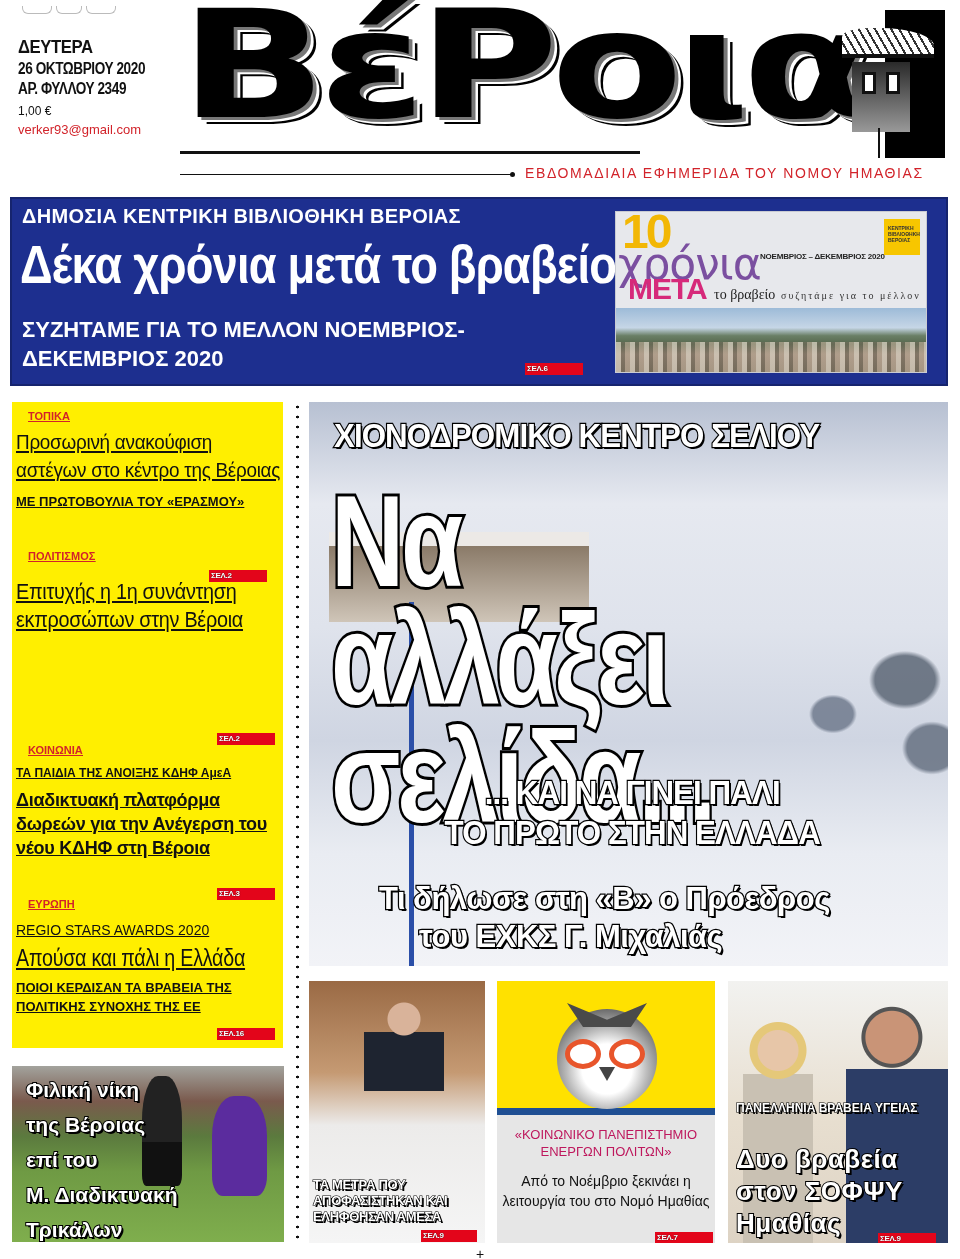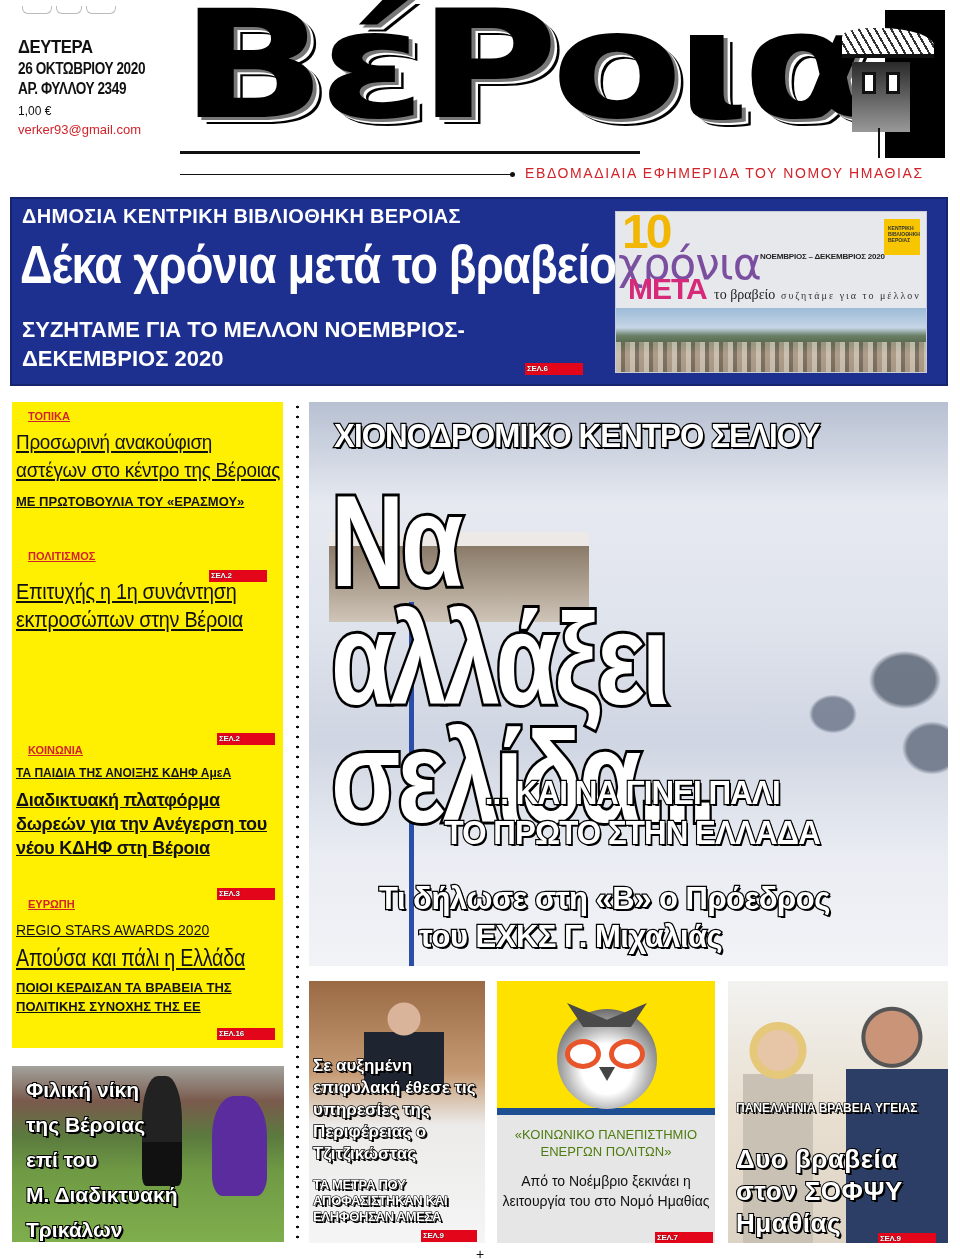--- a/index.html
+++ b/index.html
@@ -102,21 +102,21 @@
   .tzitz .title { position: absolute; left: 4px; top: 74px; font-size: 17px; line-height: 22px; -webkit-text-stroke: 1.5px #000; }
   .tzitz .sub { position: absolute; left: 4px; top: 196px; font-size: 13px; line-height: 16px; -webkit-text-stroke: 1.2px #000; letter-spacing: -0.3px; }
   .tzitz .page-tag { position: absolute; left: 112px; top: 249px; }
 
   .owl-card { left: 497px; top: 981px; width: 218px; height: 262px; background: #e6e6e6; }
   .owl-area { position: absolute; left: 0; top: 0; width: 218px; height: 134px; background: #ffe100; border-bottom: 7px solid #1f4f93; }
   .owl-body { position: absolute; left: 60px; top: 28px; width: 100px; height: 100px; border-radius: 50%; background: radial-gradient(circle at 50% 60%, #fff 0 25px, #bcbcbc 40px, #6b6b6b 60px); }
   .owl-tuft { position: absolute; left: 70px; top: 22px; width: 80px; height: 24px; background: #4a4a4a; clip-path: polygon(0 0, 50% 70%, 100% 0, 80% 100%, 20% 100%); }
   .owl-glass { position: absolute; top: 58px; width: 36px; height: 30px; border: 5px solid #e8552b; border-radius: 50%; background: #fff; }
   .owl-beak { position: absolute; left: 102px; top: 86px; width: 16px; height: 14px; background: #444; clip-path: polygon(0 0, 100% 0, 50% 100%); }
-  .owl-kicker { position: absolute; left: 0; top: 145px; width: 218px; text-align: center; font-size: 13px; line-height: 17px; color: #4d7c0f; }
+  .owl-kicker { position: absolute; left: 0; top: 145px; width: 218px; text-align: center; font-size: 13px; line-height: 17px; color: #be185d; }
   .owl-text { position: absolute; left: 0; top: 190px; width: 218px; text-align: center; font-size: 14px; line-height: 20px; color: #111; }
   .owl-card .page-tag { position: absolute; left: 158px; top: 251px; }
 
   .health { left: 728px; top: 981px; width: 220px; height: 262px; background: linear-gradient(180deg,#f2f2f0 0%,#e8dfd0 50%,#ddd3c4 100%); }
   .health .woman { position: absolute; left: 15px; top: 35px; width: 70px; height: 230px; background: radial-gradient(circle at 50% 15%, #e7c6a8 0 20px, #e5c879 21px 28px, transparent 29px), linear-gradient(180deg,transparent 25%, #c9c1b3 25%); }
   .health .man { position: absolute; left: 118px; top: 20px; width: 102px; height: 242px; background: radial-gradient(circle at 45% 15%, #c99477 0 26px, #555 27px 30px, transparent 31px), linear-gradient(180deg,transparent 28%, #2c3d66 28%); }
   .health .kicker { position: absolute; left: 8px; top: 120px; font-size: 12px; -webkit-text-stroke: 1.2px #000; white-space: nowrap; }
   .health .title { position: absolute; left: 8px; top: 162px; font-size: 26px; line-height: 32px; -webkit-text-stroke: 2px #000; letter-spacing: 0.5px; }
   .health .page-tag { position: absolute; left: 150px; top: 252px; }
 
@@ -240,21 +240,20 @@
     <div>Φιλική νίκη</div>
     <div>της Βέροιας</div>
     <div>επί του</div>
     <div>Μ. Διαδικτυακή</div>
     <div>Τρικάλων</div>
   </div>
 </div>
 
 <div class="card tzitz">
   <div class="person"></div>
-  <div class="title outline-white">Σε αυξημένη επιφυλακή έθεσε τις υπηρεσίες της Περιφέρειας ο Τζιτζικώστας</div>
   <div class="sub outline-white">ΤΑ ΜΕΤΡΑ ΠΟΥ ΑΠΟΦΑΣΙΣΤΗΚΑΝ ΚΑΙ ΕΛΗΦΘΗΣΑΝ ΑΜΕΣΑ</div>
   <div class="page-tag" style="width:56px">
       <span>ΣΕΛ.9</span>
     </div>
 </div>
 
 <div class="card owl-card">
   <div class="owl-area">
     <div class="owl-body"></div>
     <div class="owl-tuft"></div>

